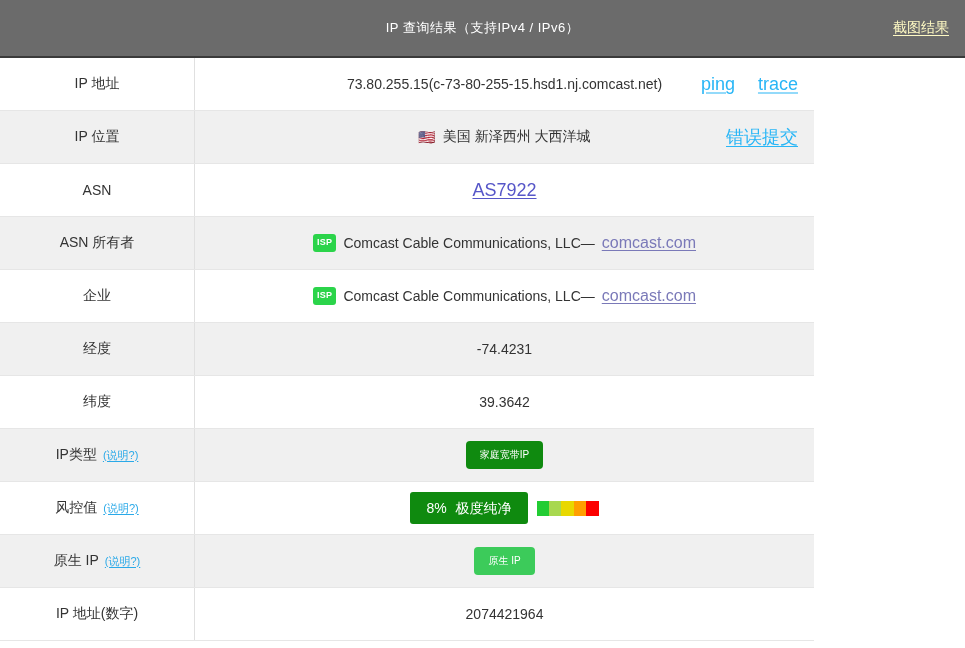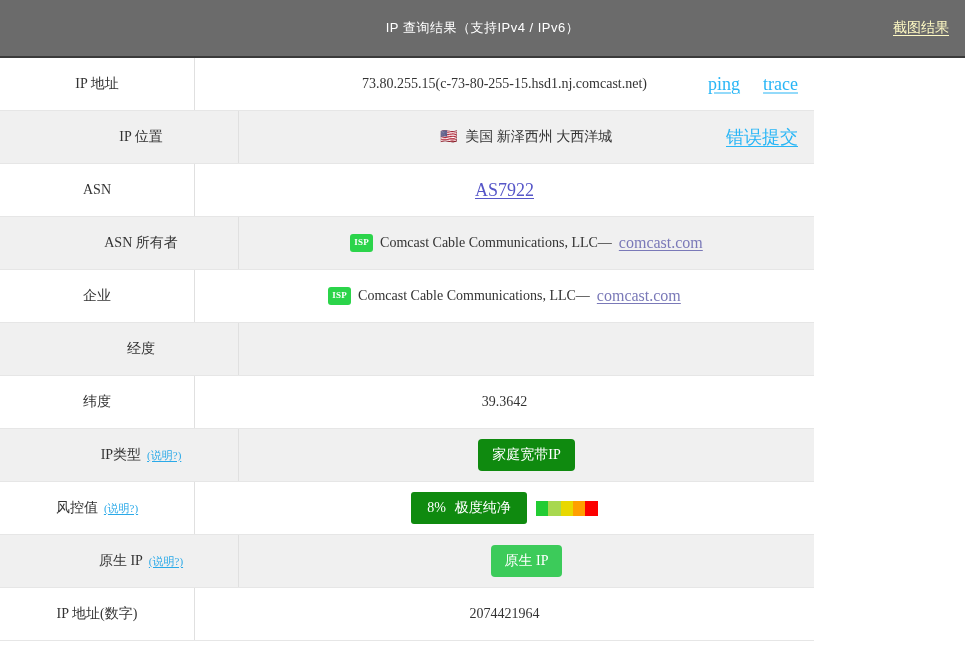--- a/index.html
+++ b/index.html
@@ -41,31 +41,31 @@
     transform: translateY(-50%);
     color: #fef9c3;
     font-size: 14px;
     text-decoration: underline;
     text-underline-offset: 3px;
     cursor: pointer;
     text-align: center;
   }
 
   
-  .table { width: 814px; font-family: Liberation Serif, serif; }
+  .table { width: 814px; }
 
   .row {
     display: flex;
     align-items: stretch;
     min-height: 52px;
     border-bottom: 1px solid #e6e6e6;
     position: relative;
   }
   .row.odd  { background: #ffffff; }
-  .row.even { background: #f0f0f0; padding-left: 44px; }
+  .row.even { background: #f0f0f0; }
 
   .cell-label {
     width: 195px;
     flex: 0 0 195px;
     box-sizing: border-box;
     display: flex;
     align-items: center;
     justify-content: center;
     gap: 6px;
     border-right: 1px solid #e0e0e0;
@@ -149,21 +149,21 @@
 
   .flag { font-size: 14px; line-height: 1; }
 
   
   .pill {
     display: inline-flex;
     align-items: center;
     justify-content: center;
     color: #ffffff;
     border-radius: 4px;
-    font-size: 14px;
+    font-size: 10px;
     line-height: 1;
     padding: 9px 14px;
     white-space: nowrap;
     cursor: pointer;
   }
   .pill-dark  { background: #0f8a0f; }
   .pill-light { background: #3ccb5a; }
 
   .risk-wrap {
     display: inline-flex;
@@ -252,20 +252,21 @@
         <span class="value-inner">
           <span class="isp-badge">ISP</span>
           <span>Comcast Cable Communications, LLC—</span>
           <span class="link-domain">comcast.com</span>
         </span>
       </div>
     </div>
 
     <div class="row even">
       <div class="cell-label">经度</div>
+      <div class="cell-value">-74.4231</div>
     </div>
 
     <div class="row odd">
       <div class="cell-label">纬度</div>
       <div class="cell-value">39.3642</div>
     </div>
 
     <div class="row even">
       <div class="cell-label">
         <span>IP类型</span>

